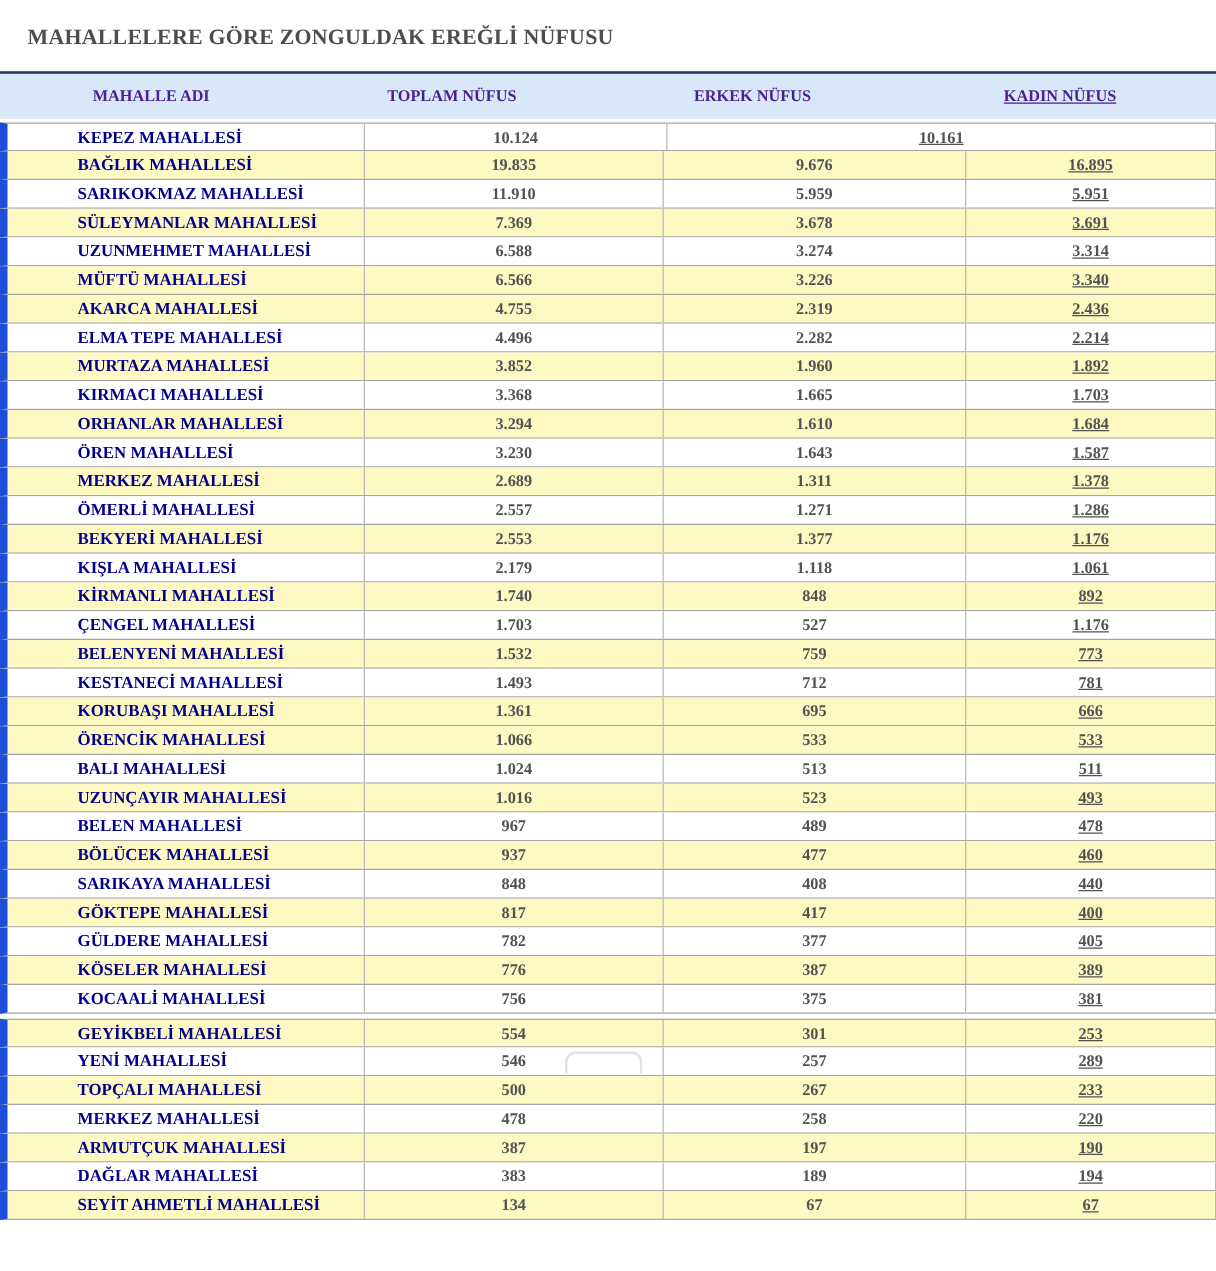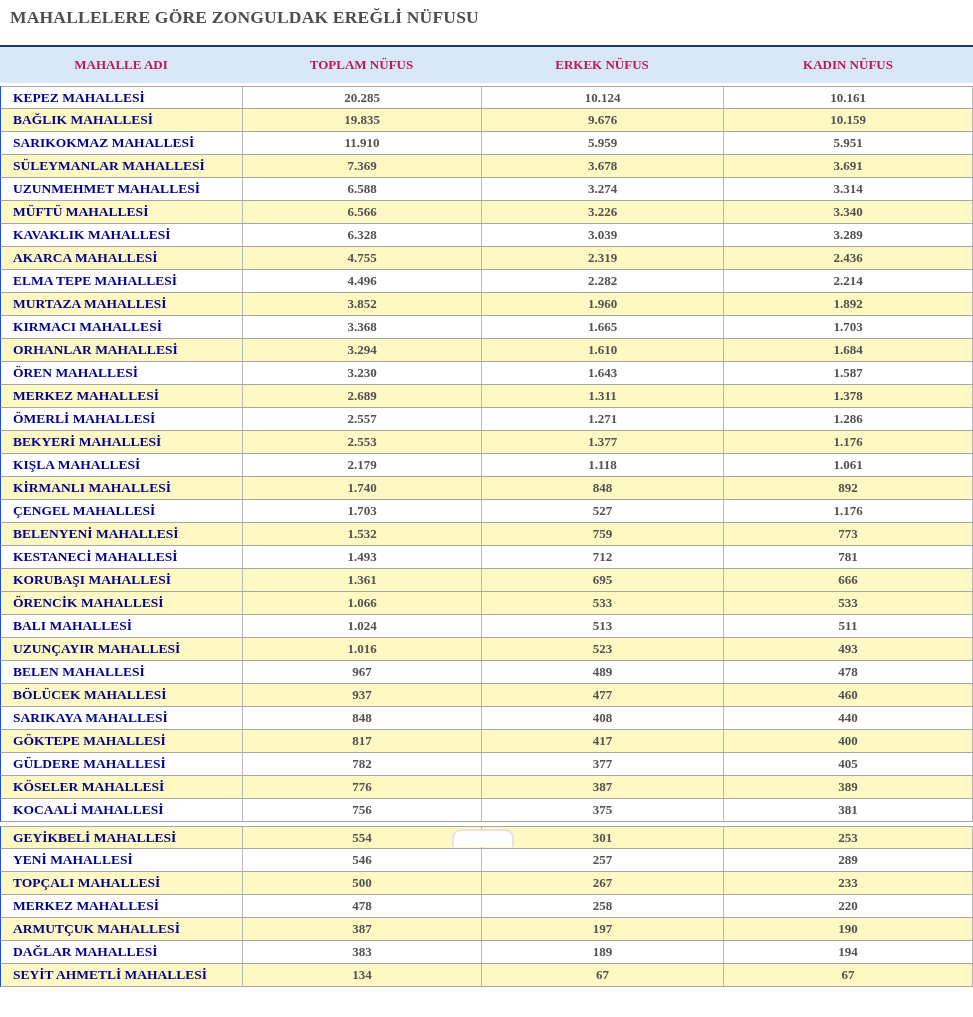--- a/index.html
+++ b/index.html
@@ -8,21 +8,21 @@
     background: #ffffff;
     font-family: "Liberation Serif", "DejaVu Serif", serif;
   }
   body {
     width: 973px;
     height: 1017px;
     position: relative;
     overflow: hidden;
   }
   .page-title {
-    margin: 0;
+    margin: 12px;
     padding: 7px 0 0 10px;
     font-size: 17.5px;
     font-weight: bold;
     color: #4d4d4d;
     letter-spacing: 0.2px;
   }
   .table-wrap {
     position: relative;
     margin-top: 17px;
     width: 973px;
@@ -35,35 +35,36 @@
     border-top: 2px solid #1b3a5e;
     box-sizing: border-box;
     margin-bottom: 3px;
   }
   .th {
     display: flex;
     align-items: center;
     justify-content: center;
     font-weight: bold;
     font-size: 13px;
-    color: #be185d;
+    color: #4c1d95;
     box-sizing: border-box;
   }
   
   .tbody {
     width: 973px;
   }
   .row {
     display: flex;
     height: 23px;
     box-sizing: border-box;
     background: #ffffff;
     border-bottom: 1px solid #a5a5a5;
-    border-left: 1px solid #1d4ed8;
+    border-left: 6px solid #1d4ed8;
     border-right: 1px solid #b8b8b8;
+    padding-left: 44px;
   }
   .row:first-child { border-top: 1px solid #a5a5a5; }
   .row.alt { background: #fef9c3; }
   .row.section-gap {
     margin-top: 4px;
     border-top: 1px solid #a5a5a5;
   }
   .cell {
     display: flex;
     align-items: center;
@@ -80,21 +81,21 @@
   .cell.name {
     justify-content: flex-start;
     padding-left: 12px;
     color: #00008B;
     font-size: 13.5px;
   }
   
   .c0 { width: 242px; }
   .c1 { width: 239px; }
   .c2 { width: 242px; }
-  .c3 { flex: 1; }
+  .c3 { flex: 1; text-decoration: underline; }
   
   .expand-handle {
     position: absolute;
     left: 452px;
     top: 784px;
     width: 58px;
     height: 16px;
     background: #ffffff;
     border: 2px solid #e3e3e3;
     border-bottom: none;
@@ -110,29 +111,28 @@
 <div class="table-wrap">
   <div class="thead">
     <div class="th c0">MAHALLE ADI</div>
     <div class="th c1">TOPLAM NÜFUS</div>
     <div class="th c2">ERKEK NÜFUS</div>
     <div class="th c3">KADIN NÜFUS</div>
   </div>
   <div class="tbody" id="table-body">
       <div class="row">
         <div class="cell c0 name">KEPEZ MAHALLESİ</div>
-        <div class="cell c1">20.285</div>
         <div class="cell c2">10.124</div>
         <div class="cell c3">10.161</div>
       </div>
       <div class="row alt">
         <div class="cell c0 name">BAĞLIK MAHALLESİ</div>
         <div class="cell c1">19.835</div>
         <div class="cell c2">9.676</div>
-        <div class="cell c3">10.159</div>
+        <div class="cell c3">16.895</div>
       </div>
       <div class="row">
         <div class="cell c0 name">SARIKOKMAZ MAHALLESİ</div>
         <div class="cell c1">11.910</div>
         <div class="cell c2">5.959</div>
         <div class="cell c3">5.951</div>
       </div>
       <div class="row alt">
         <div class="cell c0 name">SÜLEYMANLAR MAHALLESİ</div>
         <div class="cell c1">7.369</div>
@@ -143,26 +143,20 @@
         <div class="cell c0 name">UZUNMEHMET MAHALLESİ</div>
         <div class="cell c1">6.588</div>
         <div class="cell c2">3.274</div>
         <div class="cell c3">3.314</div>
       </div>
       <div class="row alt">
         <div class="cell c0 name">MÜFTÜ MAHALLESİ</div>
         <div class="cell c1">6.566</div>
         <div class="cell c2">3.226</div>
         <div class="cell c3">3.340</div>
-      </div>
-      <div class="row">
-        <div class="cell c0 name">KAVAKLIK MAHALLESİ</div>
-        <div class="cell c1">6.328</div>
-        <div class="cell c2">3.039</div>
-        <div class="cell c3">3.289</div>
       </div>
       <div class="row alt">
         <div class="cell c0 name">AKARCA MAHALLESİ</div>
         <div class="cell c1">4.755</div>
         <div class="cell c2">2.319</div>
         <div class="cell c3">2.436</div>
       </div>
       <div class="row">
         <div class="cell c0 name">ELMA TEPE MAHALLESİ</div>
         <div class="cell c1">4.496</div>

